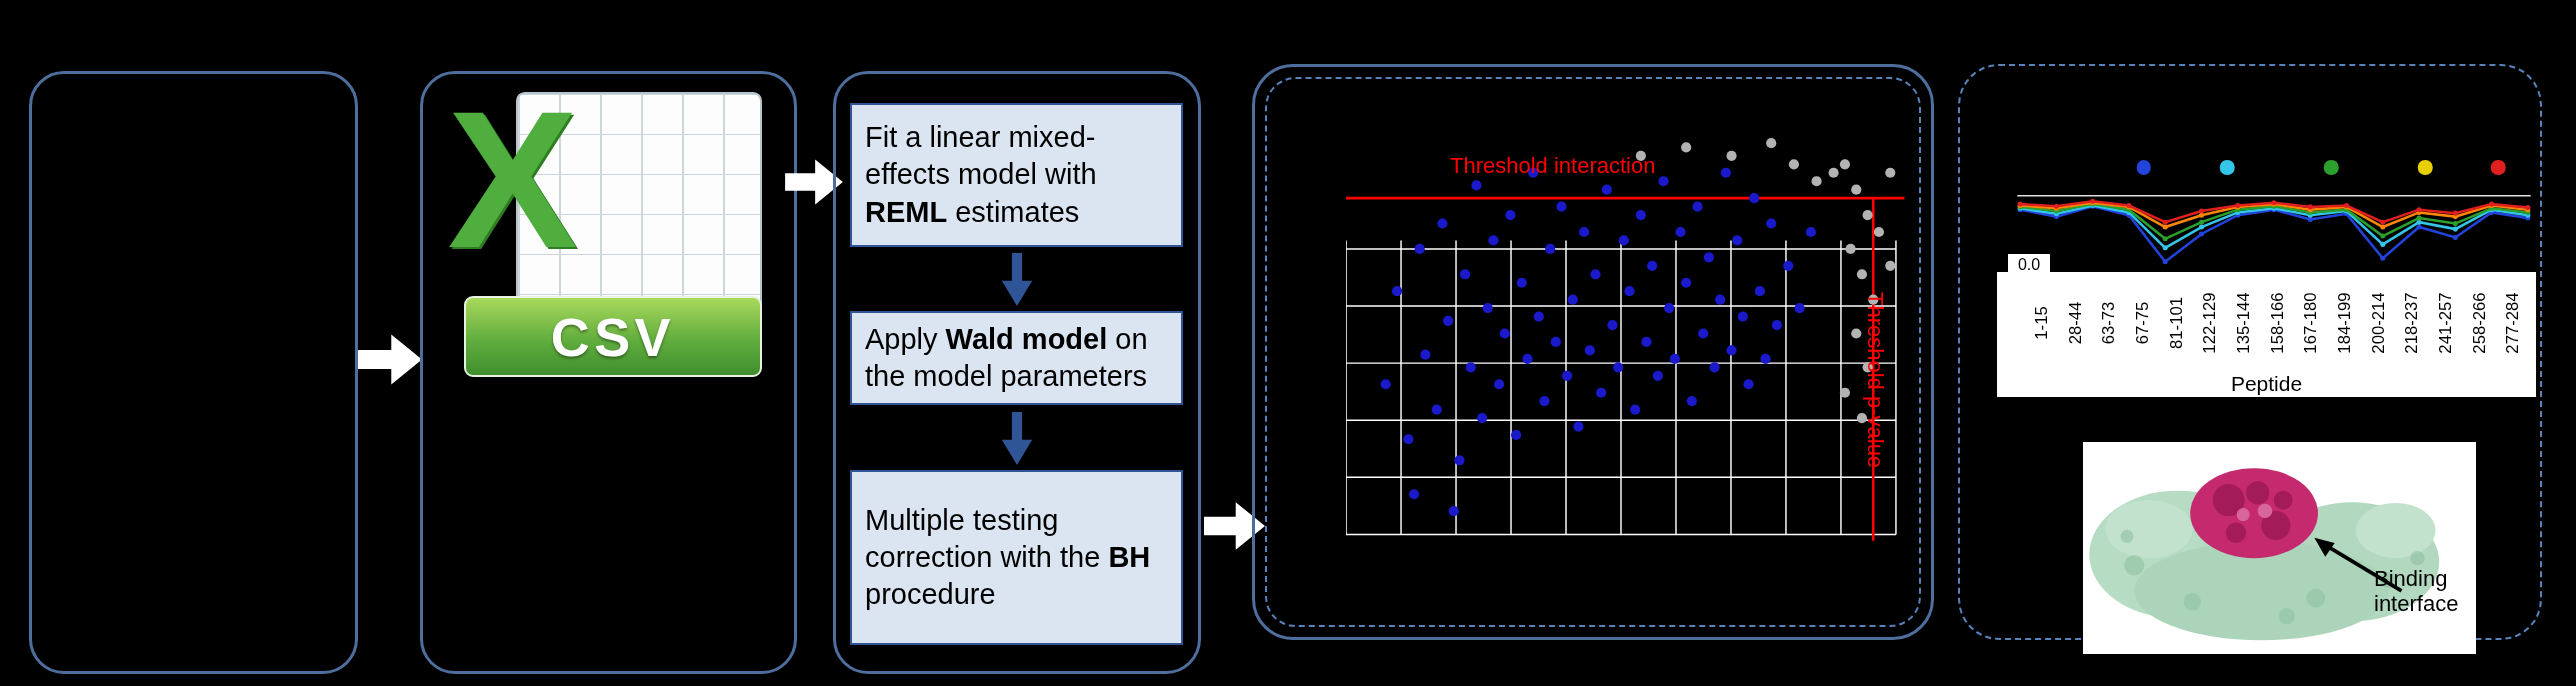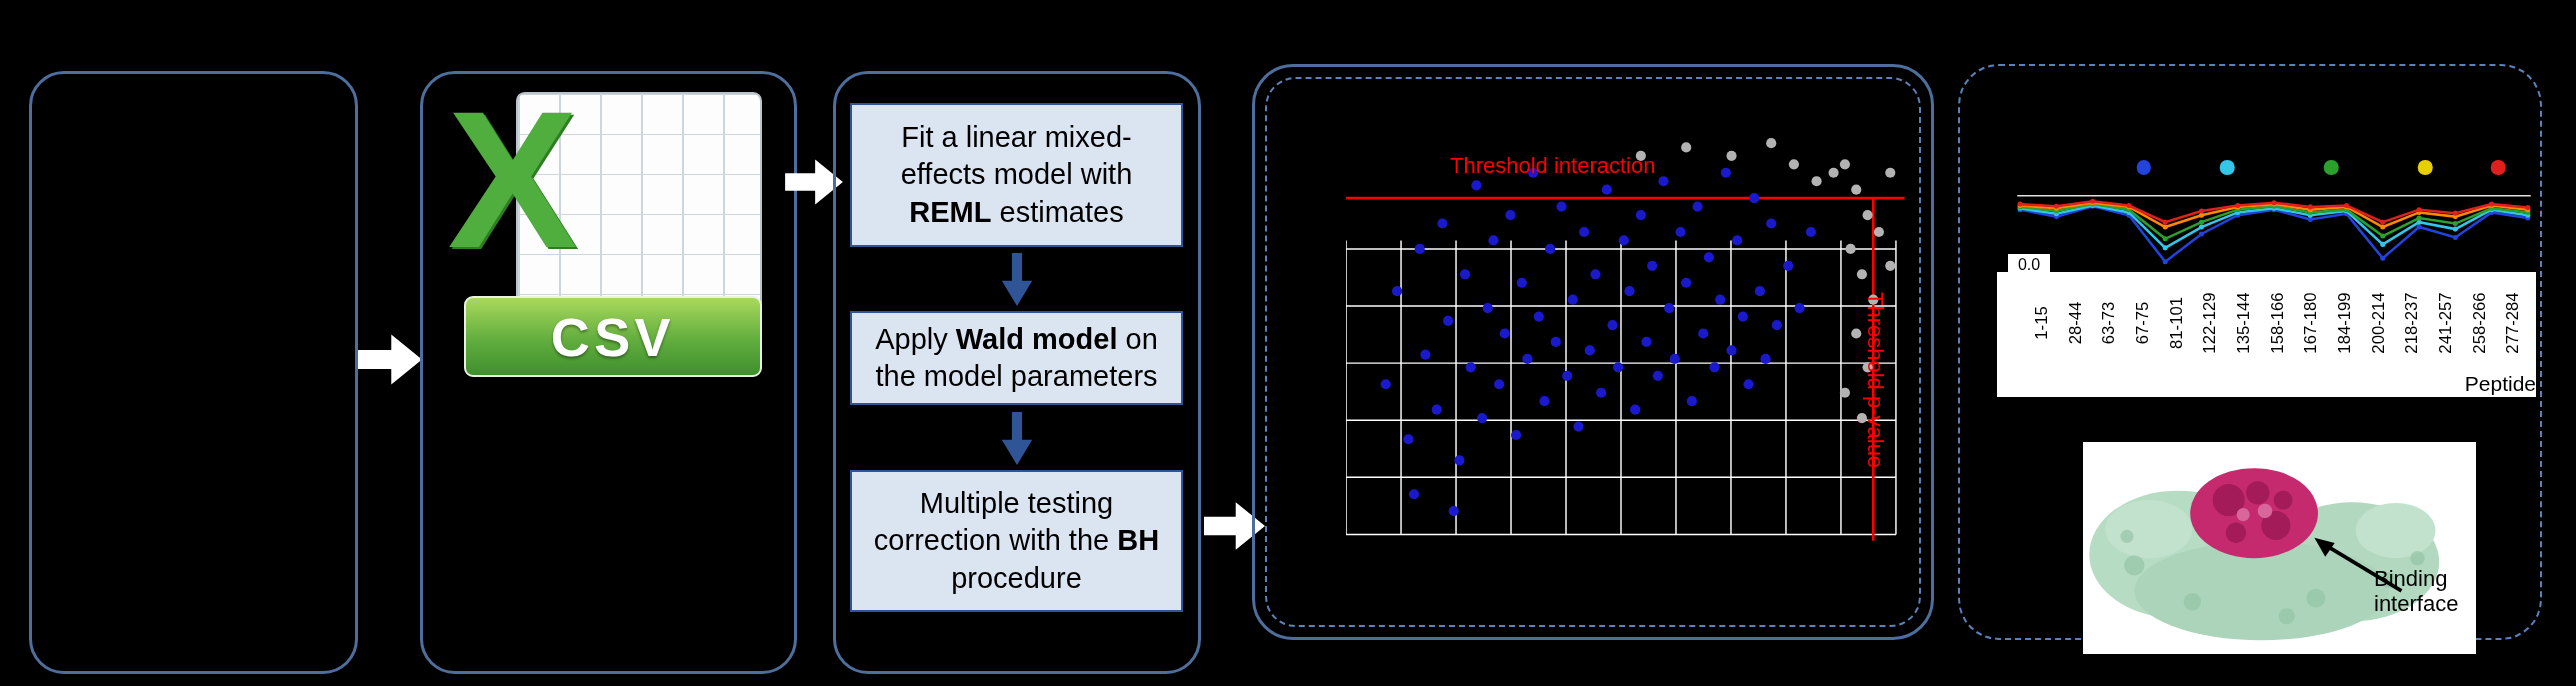--- a/index.html
+++ b/index.html
@@ -6,21 +6,21 @@
   body{font-family:"Liberation Sans",sans-serif;}
   #canvas{position:relative;width:2576px;height:687px;background:#000;overflow:hidden;}
 
   .panel{position:absolute;border:3.6px solid #4e6f9d;border-radius:35px;background:transparent;box-sizing:border-box;}
 
   .harrow{position:absolute;}
   .harrow polygon{fill:#fff;}
   .varrow{position:absolute;}
 
   .process{position:absolute;background:#dbe5f1;border:2.9px solid #2f5597;display:flex;align-items:center;justify-content:center;
-           text-align:center;font-size:29px;color:#000;padding:5.8px 13px;box-sizing:border-box;line-height:1.28;}
+           text-align:left;font-size:29px;color:#000;padding:5.8px 13px;box-sizing:border-box;line-height:1.28;}
   .process b{font-weight:bold;}
 
   
   .csv-icon{position:absolute;left:452px;top:92px;width:313px;height:285px;}
   .csv-sheet{position:absolute;left:64px;top:0;width:246px;height:240px;background:#fdfdfd;border:2.2px solid #b9c4cc;border-radius:8.7px;
              background-image:linear-gradient(#ccd6dd 1.5px,transparent 1.5px),linear-gradient(90deg,#ccd6dd 1.5px,transparent 1.5px);
              background-size:41px 40px;box-sizing:border-box;}
   .csv-x{position:absolute;left:-4.4px;top:-25px;font-size:195px;font-weight:bold;color:#4fae3d;text-shadow:2.2px 2.2px 0 #2e7d22;}
   .csv-banner{position:absolute;left:11.6px;right:2.9px;bottom:0;height:77px;border-radius:9px;
               background:linear-gradient(180deg,#a9d95c 0%,#61ad3e 55%,#3f8f2e 100%);border:2.2px solid #e8f2e0;
@@ -37,21 +37,21 @@
 
   #profile-chart{position:absolute;left:2013px;top:190px;width:522px;height:81px;}
   #profile-legend-dots{position:absolute;left:2013px;top:160px;width:522px;height:16px;}
   .legdot{position:absolute;top:0;width:14.5px;height:14.5px;border-radius:50%;transform:translateX(-50%);}
 
   #peptide-strip{position:absolute;left:1997px;top:272px;width:539px;height:125px;background:#fff;}
   #peptide-axis{position:absolute;left:28px;right:5.8px;top:1.5px;height:99px;display:flex;}
   .tickslot{flex:1;position:relative;height:99px;}
   .tickslot span{position:absolute;left:50%;top:50%;transform:translate(-50%,-50%) rotate(-90deg);
                  white-space:nowrap;font-size:16.7px;color:#000;}
-  #peptide-xlabel{position:absolute;left:0;right:0;bottom:1.5px;text-align:right;font-size:21px;color:#000;margin-top:32px;}
+  #peptide-xlabel{position:absolute;left:0;right:0;bottom:1.5px;text-align:center;font-size:21px;color:#000;margin-top:32px;}
   #ytick-chip{position:absolute;left:2008px;top:254px;width:42px;height:22px;background:#fff;color:#000;
               font-size:16px;display:flex;align-items:center;justify-content:center;}
 
   #protein-panel{position:absolute;left:2083px;top:417px;width:393px;height:212px;background:#fff;margin-top:25px;}
   #binding-label{position:absolute;left:291px;top:124px;width:109px;font-size:22px;line-height:1.15;color:#000;}
 </style>
 </head>
 <body>
 
 <div id="canvas">
@@ -90,21 +90,21 @@
   <div class="process" style="left:850px;top:311px;width:333px;height:94px;">
     <div>
       <span>Apply </span><b>Wald model</b><span> on the model parameters</span>
     </div>
   </div>
 
   <svg class="varrow" style="left:998px;top:410px;" width="38" height="57" viewBox="0 0 60 84">
     <polygon points="22,0 38,0 38,44 54,44 30,84 6,44 22,44" fill="#2f5597"></polygon>
   </svg>
 
-  <div class="process" style="left:850px;top:470px;width:333px;height:142px;">
+  <div class="process" style="left:850px;top:470px;width:333px;height:175px;">
     <div>
       <span>Multiple testing correction with the </span><b>BH</b><span> procedure</span>
     </div>
   </div>
 
   <svg class="harrow" style="left:1204px;top:497px;" width="61" height="58" viewBox="0 0 100 90">
     <polygon points="0,30 52,30 52,6 100,45 52,84 52,60 0,60"></polygon>
   </svg>
 
   <div class="bigbox" style="left:1252px;top:64px;width:682px;height:576px;">

